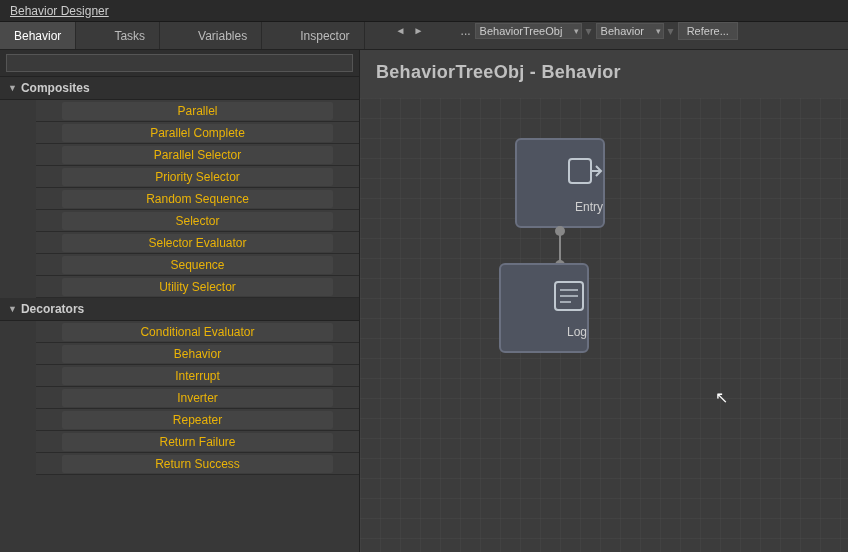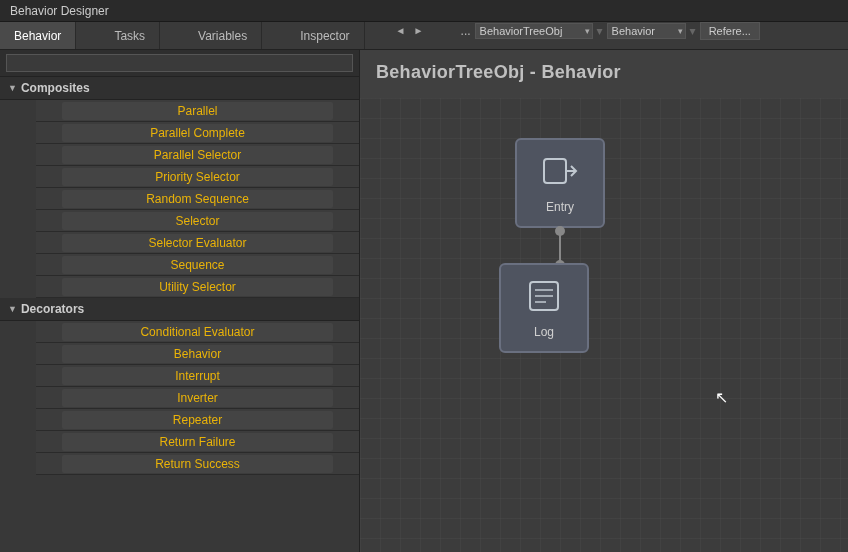--- a/index.html
+++ b/index.html
@@ -18,20 +18,21 @@
       height: 22px;
       background: #2a2a2a;
       display: flex;
       align-items: center;
       padding: 0 10px;
       border-bottom: 1px solid #1a1a1a;
     }
     .title-bar-text {
       font-size: 12px;
       color: #ccc;
+      text-decoration: underline;
     }
 
     
     .tab-bar {
       height: 28px;
       background: #3a3a3a;
       display: flex;
       align-items: flex-start;
       border-bottom: 1px solid #222;
       overflow: hidden;
@@ -74,21 +75,21 @@
       padding: 0 6px;
       gap: 4px;
       font-size: 12px;
       color: #bbb;
     }
     .breadcrumb-separator { color: #666; }
     .breadcrumb-dropdown {
       background: #4a4a4a;
       border: 1px solid #555;
       color: #ccc;
-      padding: 1px 29px 1px 4px;
+      padding: 1px 18px 1px 4px;
       font-size: 11px;
       cursor: pointer;
       appearance: none;
       position: relative;
     }
     .breadcrumb-select-wrap {
       position: relative;
       display: inline-flex;
       align-items: center;
     }
@@ -222,21 +223,21 @@
 
     
     .node {
       position: absolute;
       width: 90px;
       height: 90px;
       background: #555;
       border-radius: 6px;
       display: flex;
       flex-direction: column;
-      align-items: center;
+      align-items: flex-end;
       justify-content: center;
       border: 2px solid #666;
       gap: 4px;
     }
     .node.entry-node {
       left: 155px;
       top: 40px;
       background: #4f5460;
       border-color: #6a7080;
     }

